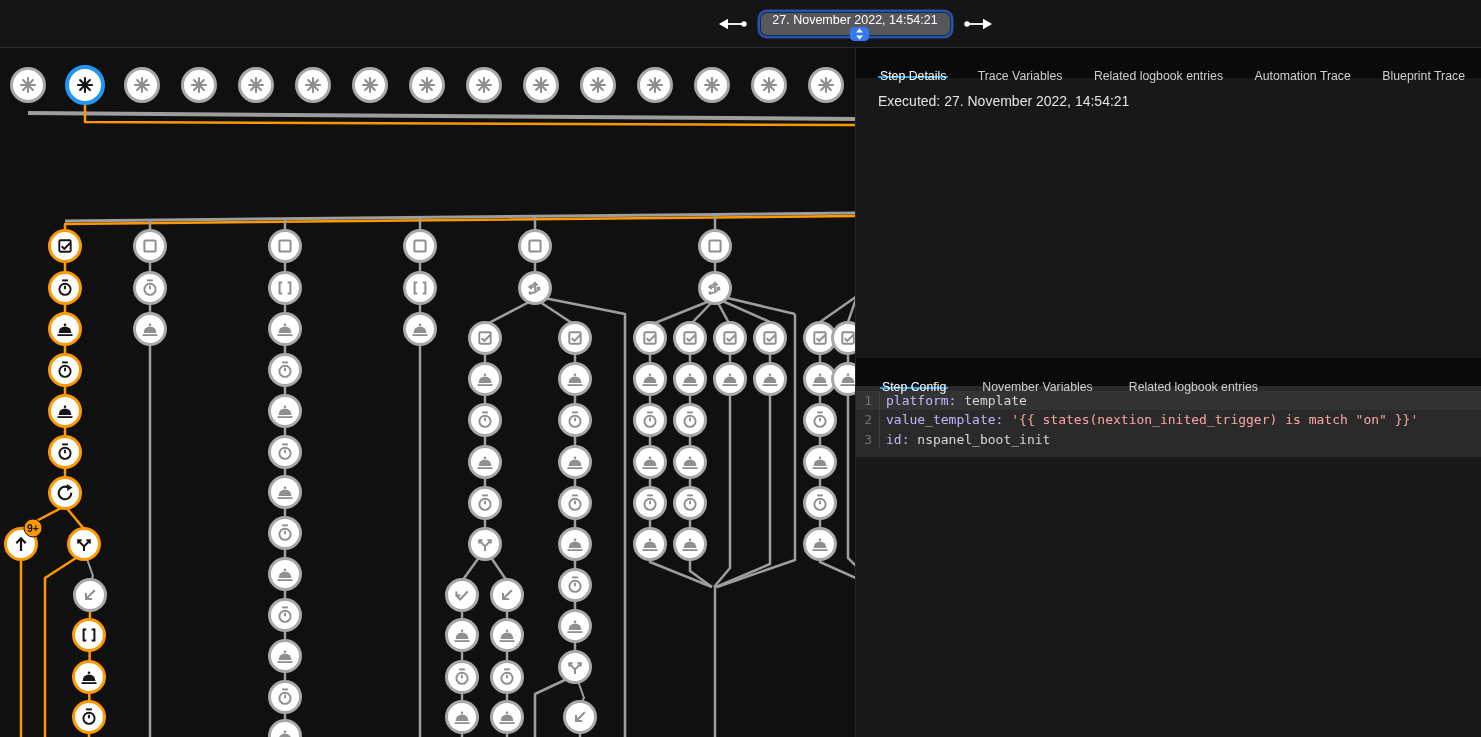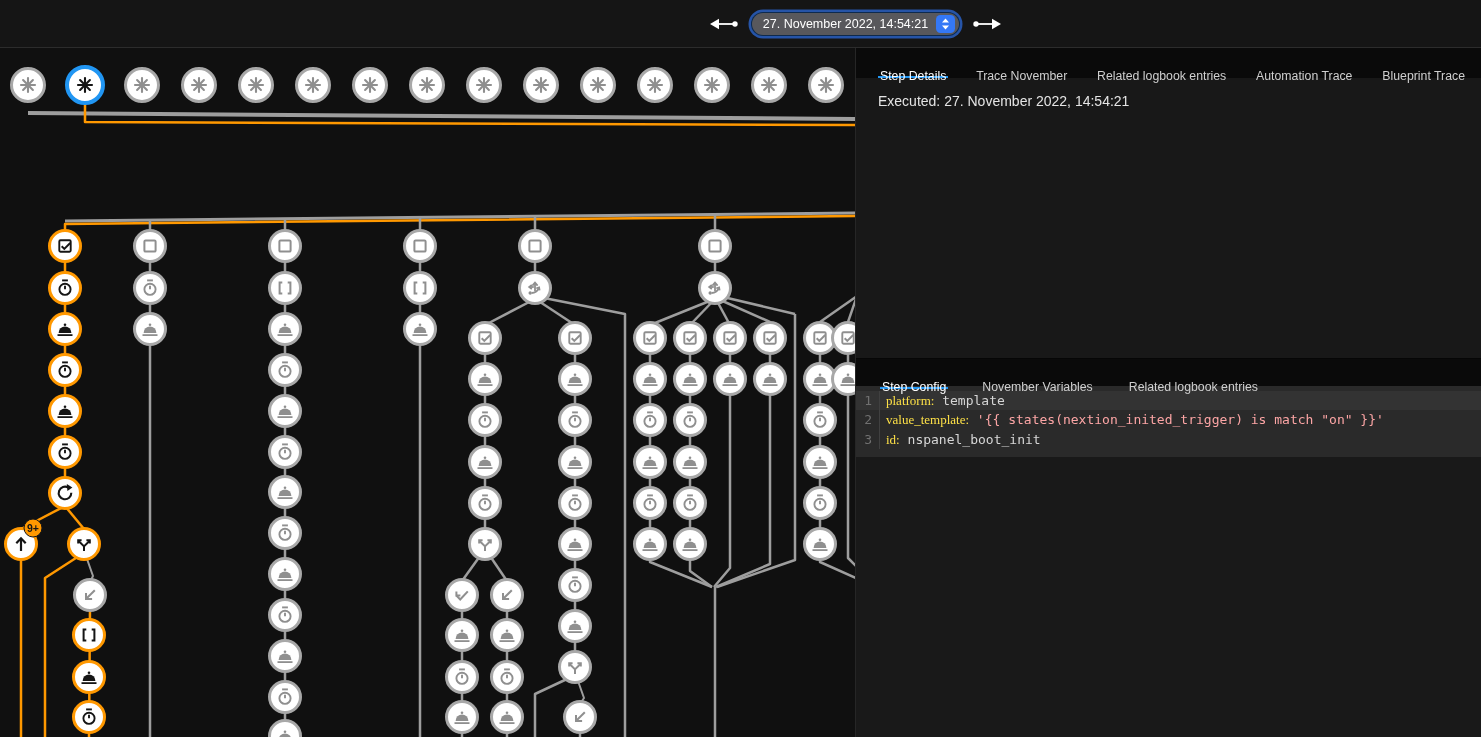--- a/index.html
+++ b/index.html
@@ -4,22 +4,22 @@
 <style>
   * { margin:0; padding:0; box-sizing:border-box; }
   html,body { width:1481px; height:737px; overflow:hidden; background:#101010;
               font-family:"Liberation Sans", sans-serif; }
   .topbar { position:absolute; left:0; top:0; width:1481px; height:48px;
             background:#151515; border-bottom:1px solid #2c2c2c;
             display:flex; align-items:center; justify-content:center; }
   .topbar-controls { display:flex; align-items:center; gap:13px; transform:translateX(115px); }
   .nav-arrow { width:30px; height:14px; cursor:pointer; }
   .run-select { display:flex; align-items:center; height:22px; background:#58585c;
-                border-radius:11px; padding:0 4px 0 11px; cursor:pointer;
-                box-shadow:0 0 0 1px #0e2a4d, 0 0 0 3.5px rgba(44,106,216,.75); }
+                border-radius:6px; padding:0 4px 0 11px; cursor:pointer;
+                box-shadow:0 0 0 1px #0e2a4d, 0 0 0 3.5px rgba(44,106,216,.75);flex-direction:column; }
   .run-select-text { color:#ffffff; font-size:12.5px; white-space:nowrap; padding-right:8px; }
   .run-stepper { width:19px; height:18px; background:#3478f6; border-radius:4.5px;
                  display:flex; align-items:center; justify-content:center; }
   .graph-area { position:absolute; left:0; top:48px; width:855px; height:689px; background:#101010; }
   .panel { position:absolute; left:855px; top:48px; width:626px; height:689px;
            background:#181818; border-left:1px solid #262626; }
   .tabbar { display:flex; align-items:stretch; background:#0a0a0a; }
   .tabbar.top { height:30px; justify-content:space-between; padding:0 14px 0 22px; }
   .tabbar.bottom { height:27px; justify-content:flex-start; gap:32px; padding:0 0 0 24px; }
   .tab { display:flex; align-items:center; font-size:12.3px; color:#cfcfcf; cursor:pointer;
@@ -29,21 +29,21 @@
   .executed { color:#e4e4e4; font-size:14px; }
   .panel-lower { position:absolute; left:0; top:310px; width:626px; bottom:0; background:#191919;
                  border-top:1px solid #060606; }
   .editor { background:#2a2a2a; font-family:"DejaVu Sans Mono", monospace; font-size:13px;
             padding:5px 0 8px 0; cursor:text; }
   .code-row { display:flex; line-height:19.3px; }
   .code-row.active { background:#333333; }
   .ln { flex:none; width:24px; text-align:right; color:#707070; padding-right:7px;
         border-right:1px solid #404040; }
   .code-text { padding-left:6px; white-space:pre; color:#d6d6d6; }
-  .tok-key { color:#fde047;font-family:Liberation Serif, serif; }
+  .tok-key { color:#c4b5fd; }
   .tok-str { color:#fca5a5; }
   svg text { font-family:"Liberation Sans", sans-serif; }
 </style>
 </head>
 <body>
 
 <div class="topbar">
   <div class="topbar-controls">
     <svg class="nav-arrow" viewBox="0 0 30 14">
       <circle cx="26" cy="7" r="2.7" fill="#ffffff"></circle>
@@ -944,21 +944,21 @@
       <g>
         <circle cx="33" cy="528" r="9" fill="#ff9800" stroke="#161616" stroke-width="1"></circle>
         <text x="33" y="531.6" text-anchor="middle" font-size="10.5" font-weight="bold" fill="#151515">9+</text>
       </g>
     </svg>
 </div>
 
 <div class="panel">
   <div class="tabbar top" id="tabs-top">
       <div class="tab active">Step Details</div>
-      <div class="tab">Trace November</div>
+      <div class="tab">Trace Variables</div>
       <div class="tab">Related logbook entries</div>
       <div class="tab">Automation Trace</div>
       <div class="tab">Blueprint Trace</div>
     </div>
   <div class="panel-content">
     <div class="executed">Executed: 27. November 2022, 14:54:21</div>
   </div>
   <div class="panel-lower">
     <div class="tabbar bottom" id="tabs-bottom">
         <div class="tab active">Step Config</div>

